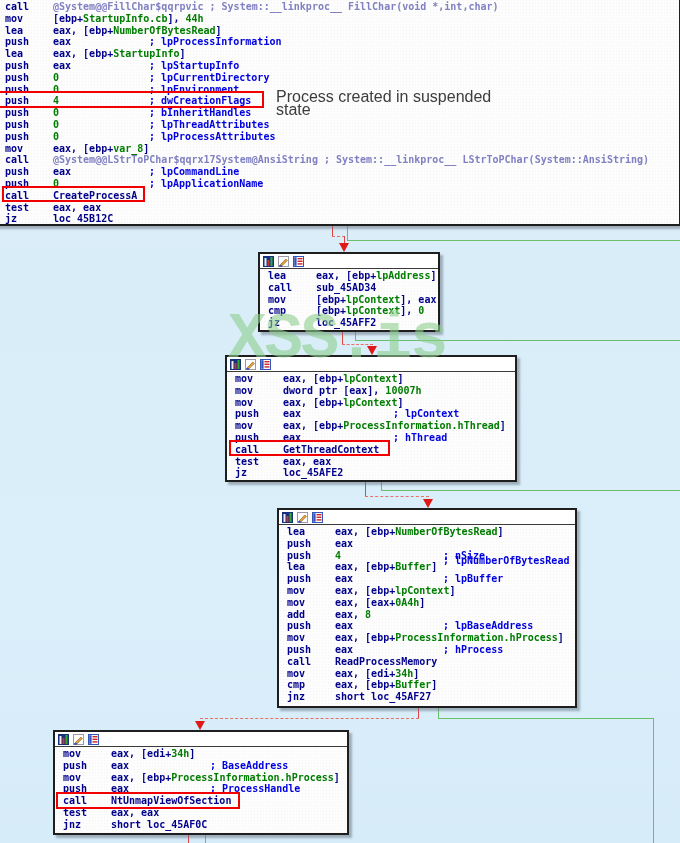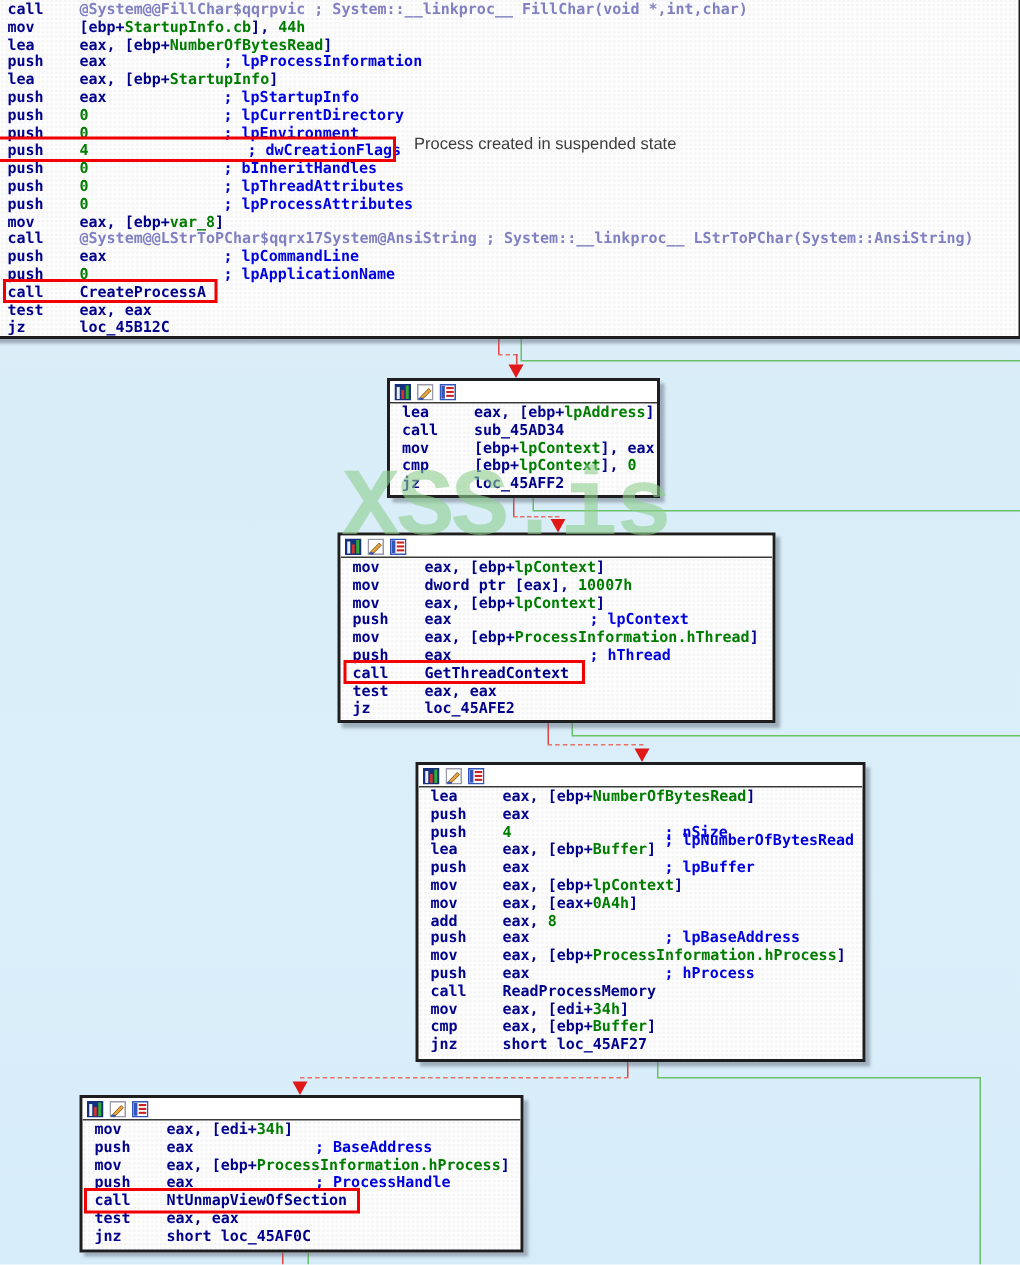--- a/index.html
+++ b/index.html
@@ -23,21 +23,21 @@
   .seg-n{color:#00008b}
   .seg-g{color:#007d00}
   .seg-s{color:#8080c2}
   .cm{position:absolute;top:0;color:#0000e0}
   .conn{position:absolute;z-index:4}
   .conn.red{background:#e04545}
   .conn.green{background:#6abf69}
   .conn.dashed{background:none;border-top:1px dashed #e87068}
   .arrowhead{position:absolute;width:0;height:0;border-left:5px solid transparent;border-right:5px solid transparent;border-top:9px solid #e01818;z-index:12}
   .redbox{position:absolute;border:2px solid #f20000;z-index:20;box-sizing:border-box}
-  .anno{position:absolute;font-family:"Liberation Sans",sans-serif;font-size:11px;line-height:13px;color:#3c3c3c;z-index:15}
+  .anno{position:absolute;font-family:"Liberation Sans",sans-serif;font-size:16px;line-height:13px;color:#3c3c3c;z-index:15}
   .watermark{
     position:absolute;left:228px;top:304px;z-index:30;pointer-events:none;
     font-family:Liberation Mono, monospace;font-weight:700;font-size:64px;letter-spacing:-2px;
     color:#8ecf8e;opacity:.6;
   }
 </style>
 </head>
 <body>
 
 <div id="canvas">
@@ -70,21 +70,21 @@
 
     <div class="node-body" style="padding-top: 5px;">
         <div class="line"><span class="mn">call</span><span class="seg-s">@System@@FillChar$qqrpvic ; System::__linkproc__ FillChar(void *,int,char)</span></div>
         <div class="line"><span class="mn">mov</span><span class="seg-n">[ebp+</span><span class="seg-g">StartupInfo.cb</span><span class="seg-n">], </span><span class="seg-g">44h</span></div>
         <div class="line"><span class="mn">lea</span><span class="seg-n">eax, [ebp+</span><span class="seg-g">NumberOfBytesRead</span><span class="seg-n">]</span></div>
         <div class="line"><span class="mn">push</span><span class="seg-n">eax</span><span class="cm" style="left: 152px;">; lpProcessInformation</span></div>
         <div class="line"><span class="mn">lea</span><span class="seg-n">eax, [ebp+</span><span class="seg-g">StartupInfo</span><span class="seg-n">]</span></div>
         <div class="line"><span class="mn">push</span><span class="seg-n">eax</span><span class="cm" style="left: 152px;">; lpStartupInfo</span></div>
         <div class="line"><span class="mn">push</span><span class="seg-g">0</span><span class="cm" style="left: 152px;">; lpCurrentDirectory</span></div>
         <div class="line"><span class="mn">push</span><span class="seg-g">0</span><span class="cm" style="left: 152px;">; lpEnvironment</span></div>
-        <div class="line"><span class="mn">push</span><span class="seg-g">4</span><span class="cm" style="left: 152px; margin-left: 16px;">; dwCreationFlags</span></div>
+        <div class="line"><span class="mn">push</span><span class="seg-g">4</span><span class="cm" style="left: 152px;">; dwCreationFlags</span></div>
         <div class="line"><span class="mn">push</span><span class="seg-g">0</span><span class="cm" style="left: 152px;">; bInheritHandles</span></div>
         <div class="line"><span class="mn">push</span><span class="seg-g">0</span><span class="cm" style="left: 152px;">; lpThreadAttributes</span></div>
         <div class="line"><span class="mn">push</span><span class="seg-g">0</span><span class="cm" style="left: 152px;">; lpProcessAttributes</span></div>
         <div class="line"><span class="mn">mov</span><span class="seg-n">eax, [ebp+</span><span class="seg-g">var_8</span><span class="seg-n">]</span></div>
         <div class="line"><span class="mn">call</span><span class="seg-s">@System@@LStrToPChar$qqrx17System@AnsiString ; System::__linkproc__ LStrToPChar(System::AnsiString)</span></div>
         <div class="line"><span class="mn">push</span><span class="seg-n">eax</span><span class="cm" style="left: 152px;">; lpCommandLine</span></div>
         <div class="line"><span class="mn">push</span><span class="seg-g">0</span><span class="cm" style="left: 152px;">; lpApplicationName</span></div>
         <div class="line"><span class="mn">call</span><span class="seg-n">CreateProcessA</span></div>
         <div class="line"><span class="mn">test</span><span class="seg-n">eax, eax</span></div>
         <div class="line"><span class="mn">jz</span><span class="seg-n">loc_45B12C</span></div>

